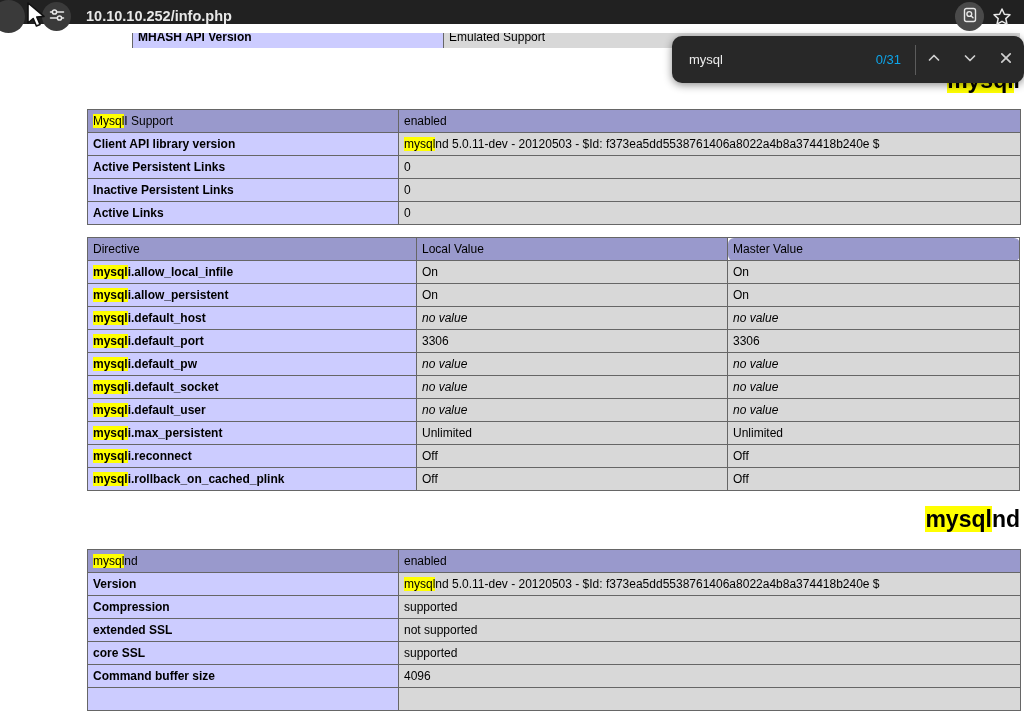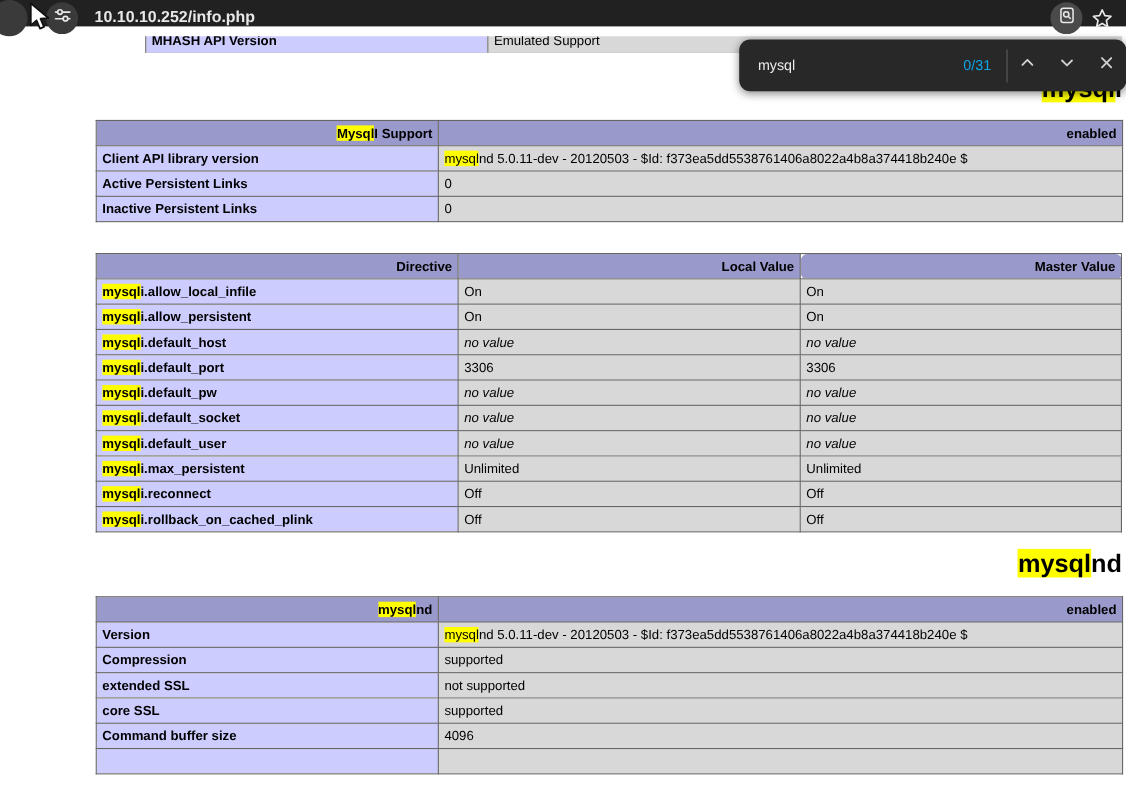--- a/index.html
+++ b/index.html
@@ -38,26 +38,26 @@
   .content { position:absolute; left:87px; top:33px; width:933px; z-index:1; }
   .clip-top { height:15px; overflow:hidden;padding-left:45px; }
   .clip-top table { margin-top:-8px; }
   h2.ph-h2 { text-align:right; font-size:23px; font-weight:bold; color:#000; }
   .h2-first { margin-top:19px; margin-bottom:15px; }
   .h2-second { margin-top:15px; margin-bottom:16px; }
   table.ph { border-collapse:collapse; width:933px; table-layout:fixed; }
   table.ph td, table.ph th { border:1px solid #666; font-size:12px; padding:4px 5px;
                              height:23px; vertical-align:middle; overflow:hidden;
                              white-space:nowrap; color:#000; }
-  th.h { background:#9999cc; font-weight:bold; text-align:right; }
+  th.h { background:#9999cc; font-weight:normal; text-align:left; }
   td.e { background:#ccccff; font-weight:bold; text-align:left; }
   td.v { background:#d8d8d8; font-weight:normal; text-align:left; }
   .nv { color:#999; font-style:italic; }
   .hl { background:#ffff00; color:#000; }
-  .t2-sp { margin-top:28px; }
+  .t2-sp { margin-top:12px; }
   .col-a { width:311px; } .col-b { width:622px; }
   .col-d1 { width:311px; } .col-d2 { width:294px; } .col-d3 { width:276px;border-radius:6px; }
 </style>
 </head>
 <body>
 
 <div id="stage">
 
   <div class="content">
 
@@ -85,20 +85,24 @@
         <td class="v"><span class="hl">mysql</span><span>nd 5.0.11-dev - 20120503 - $Id: f373ea5dd5538761406a8022a4b8a374418b240e $</span></td>
       </tr>
       <tr>
         <td class="e">Active Persistent Links</td>
         <td class="v">0</td>
       </tr>
       <tr>
         <td class="e">Inactive Persistent Links</td>
         <td class="v">0</td>
       </tr>
+      <tr>
+        <td class="e">Active Links</td>
+        <td class="v">0</td>
+      </tr>
     </tbody>
       </table>
 
     <table class="ph t2-sp">
       <tbody>
           <tr>
         <th class="h col-d1">Directive</th>
         <th class="h col-d2">Local Value</th>
         <th class="h col-d3">Master Value</th>
       </tr>

